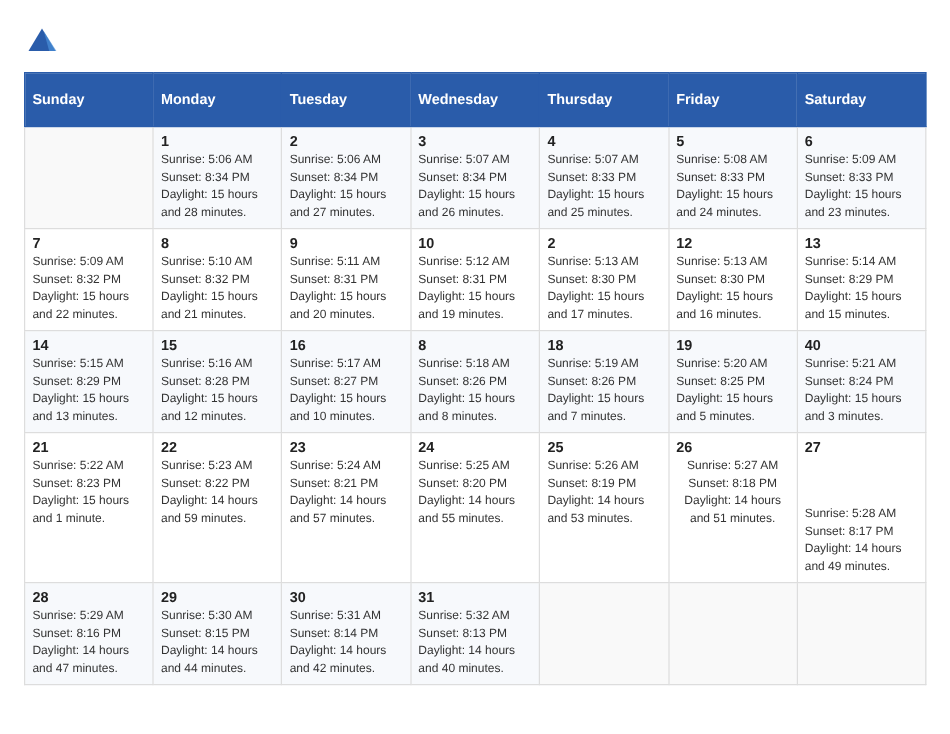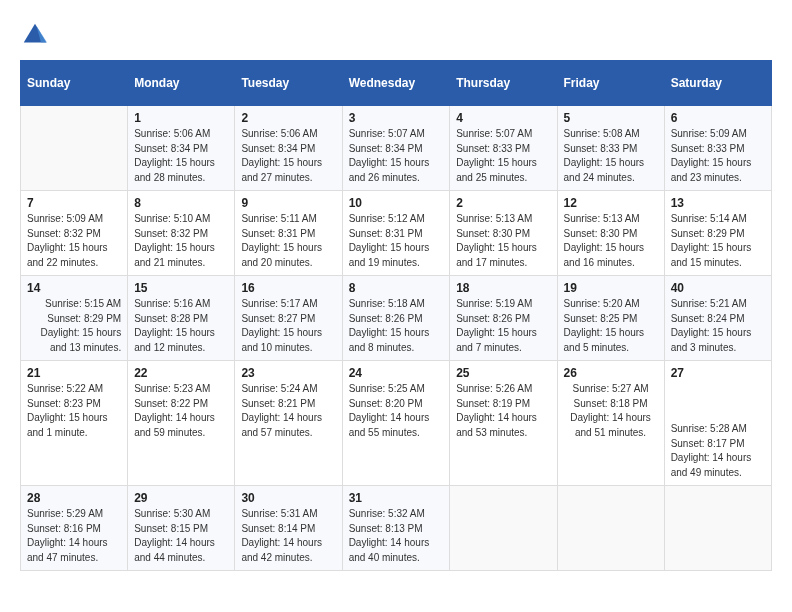--- a/index.html
+++ b/index.html
@@ -221,21 +221,21 @@
           <span class="day-number">13</span>
           <div class="day-info" style="white-space: pre-line;">Sunrise: 5:14 AM
 Sunset: 8:29 PM
 Daylight: 15 hours
 and 15 minutes.</div>
         </td>
       </tr>
       <tr>
         <td>
           <span class="day-number">14</span>
-          <div class="day-info" style="white-space: pre-line; text-align: right;">Sunrise: 5:15 AM
+          <div class="day-info" style="white-space: pre-line;">Sunrise: 5:15 AM
 Sunset: 8:29 PM
 Daylight: 15 hours
 and 13 minutes.</div>
         </td>
         <td>
           <span class="day-number">15</span>
           <div class="day-info" style="white-space: pre-line;">Sunrise: 5:16 AM
 Sunset: 8:28 PM
 Daylight: 15 hours
 and 12 minutes.</div>

